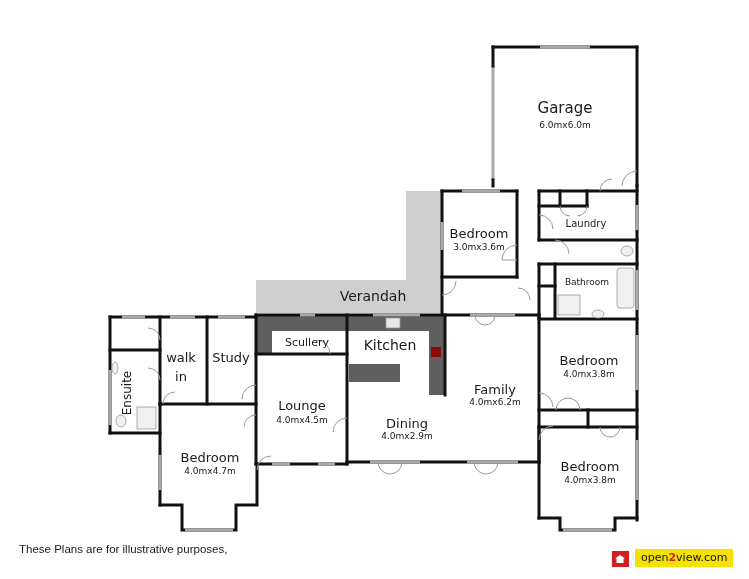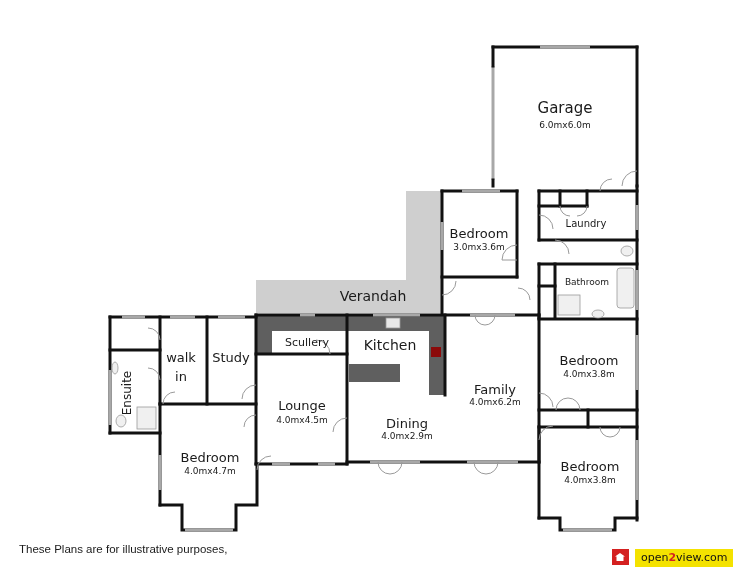--- a/index.html
+++ b/index.html
@@ -4,21 +4,21 @@
 <style>
   html, body { margin:0; padding:0; background:#ffffff; }
   body { width:749px; height:579px; position:relative; overflow:hidden; font-family:"DejaVu Sans", sans-serif; }
   #plan { position:absolute; left:0; top:0; width:749px; height:579px; }
   .wall { fill:none; stroke:#111; stroke-width:3; stroke-linecap:square; }
   .win { stroke:#a8a8a8; stroke-width:3; }
   .door { fill:none; stroke:#9a9a9a; stroke-width:1; }
   .room-name { font-family:"DejaVu Sans", sans-serif; fill:#1a1a1a; text-anchor:middle; }
   .room-dim { font-family:"DejaVu Sans", sans-serif; fill:#1a1a1a; text-anchor:middle; font-size:9px; }
   .disclaimer { position:absolute; left:19px; top:541px; font-family:Liberation Sans, sans-serif; font-size:11.5px; color:#1a1a1a; line-height:16px;text-align:center; }
-  .logo { position:absolute; left:612px; top:549px; display:flex; align-items:flex-start; gap:6px; }
+  .logo { position:absolute; left:612px; top:549px; display:flex; align-items:flex-end; gap:6px; }
   .logo-icon { width:17px; height:16px; background:#d42020; position:relative; }
   .logo-icon::after { content:""; position:absolute; left:3px; top:4px; width:10px; height:8px; background:#fff; clip-path:polygon(50% 0,100% 45%,85% 45%,85% 100%,15% 100%,15% 45%,0 45%); }
   .logo-text { background:#f4e200; font-family:"DejaVu Sans", sans-serif; font-size:11px; padding:2px 6px; color:#111; height:14px; line-height:14px; }
   .logo-text .two { color:#d42020; font-weight:bold; }
 </style>
 </head>
 <body>
 
 <svg id="plan" viewBox="0 0 749 579" xmlns="http://www.w3.org/2000/svg">
 

